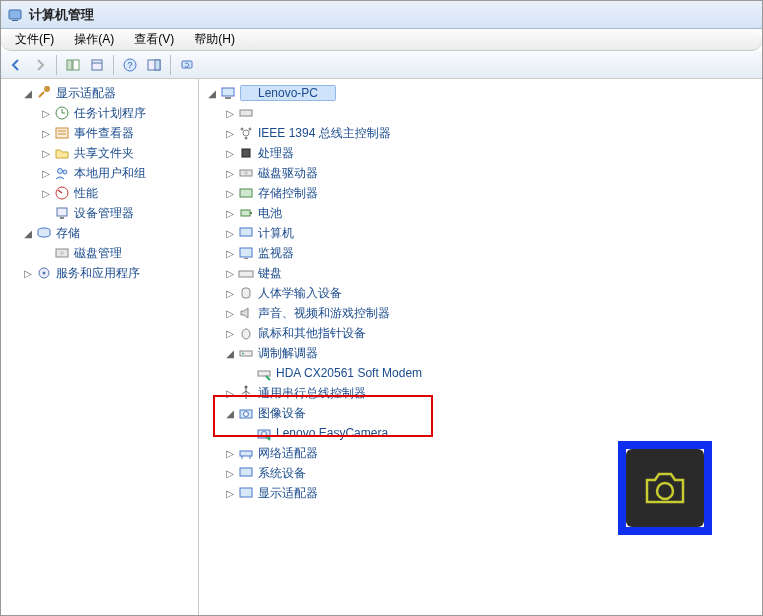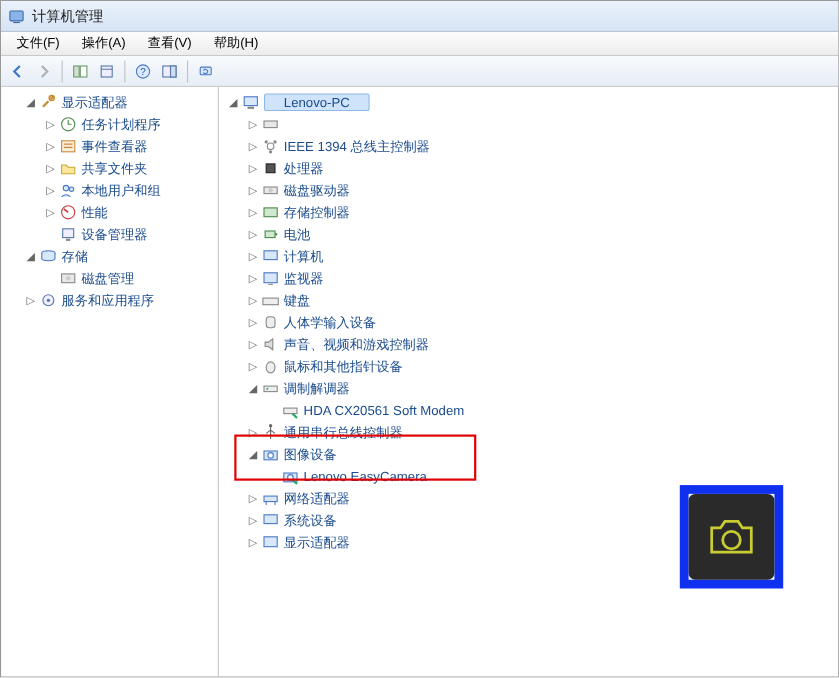--- a/index.html
+++ b/index.html
@@ -1,22 +1,22 @@
 <!DOCTYPE html>
 <html><head>
 <meta charset="utf-8">
 <style>
 * { box-sizing: border-box; margin: 0; padding: 0; }
 body { font-family: "Microsoft YaHei", "SimSun", Tahoma, sans-serif; font-size: 12px; background: #fff; width: 763px; height: 616px; overflow: hidden; position: relative; }
 .window { width: 763px; height: 616px; display: flex; flex-direction: column; border: 1px solid #999; background: #fff; }
-.titlebar { height: 28px; background: linear-gradient(#eaf1fb, #d6e4f5); display: flex; align-items: center; padding: 0 6px; border-bottom: 1px solid #a8b8c8; }
+.titlebar { height: 28px; background: linear-gradient(#eaf1fb, #d6e4f5); display: flex; align-items: center; padding: 0 6px; border-bottom: 1px solid #a8b8c8; font-weight: bold; }
 .titlebar .icon { width: 16px; height: 16px; margin-right: 6px; }
 .titlebar .title { color: #222; font-size: 13px; }
 
-.menubar { height: 22px; background: linear-gradient(#fdfdfd,#ececec); border-bottom: 1px solid #c8c8c8; display: flex; align-items: center; padding: 0 4px; }
+.menubar { height: 22px; background: linear-gradient(#fdfdfd,#ececec); border-bottom: 1px solid #c8c8c8; display: flex; align-items: center; padding: 0 4px; border-radius: 10px; }
 .menubar .item { padding: 2px 10px; cursor: default; }
 
 .toolbar { height: 28px; background: linear-gradient(#f8fafd,#e6edf6); border-bottom: 1px solid #c8c8c8; display: flex; align-items: center; padding: 0 4px; gap: 2px; }
 .tbtn { width: 22px; height: 22px; border: 1px solid transparent; display: flex; align-items: center; justify-content: center; border-radius: 2px; }
 .tsep { width: 1px; height: 20px; background: #c0c0c0; margin: 0 3px; }
 
 .body { flex: 1; display: flex; min-height: 0; }
 .left-pane { width: 198px; border-right: 1px solid #c8c8c8; overflow: auto; padding: 4px 2px; }
 .right-pane { flex: 1; overflow: auto; padding: 4px 6px; position: relative; }
 

